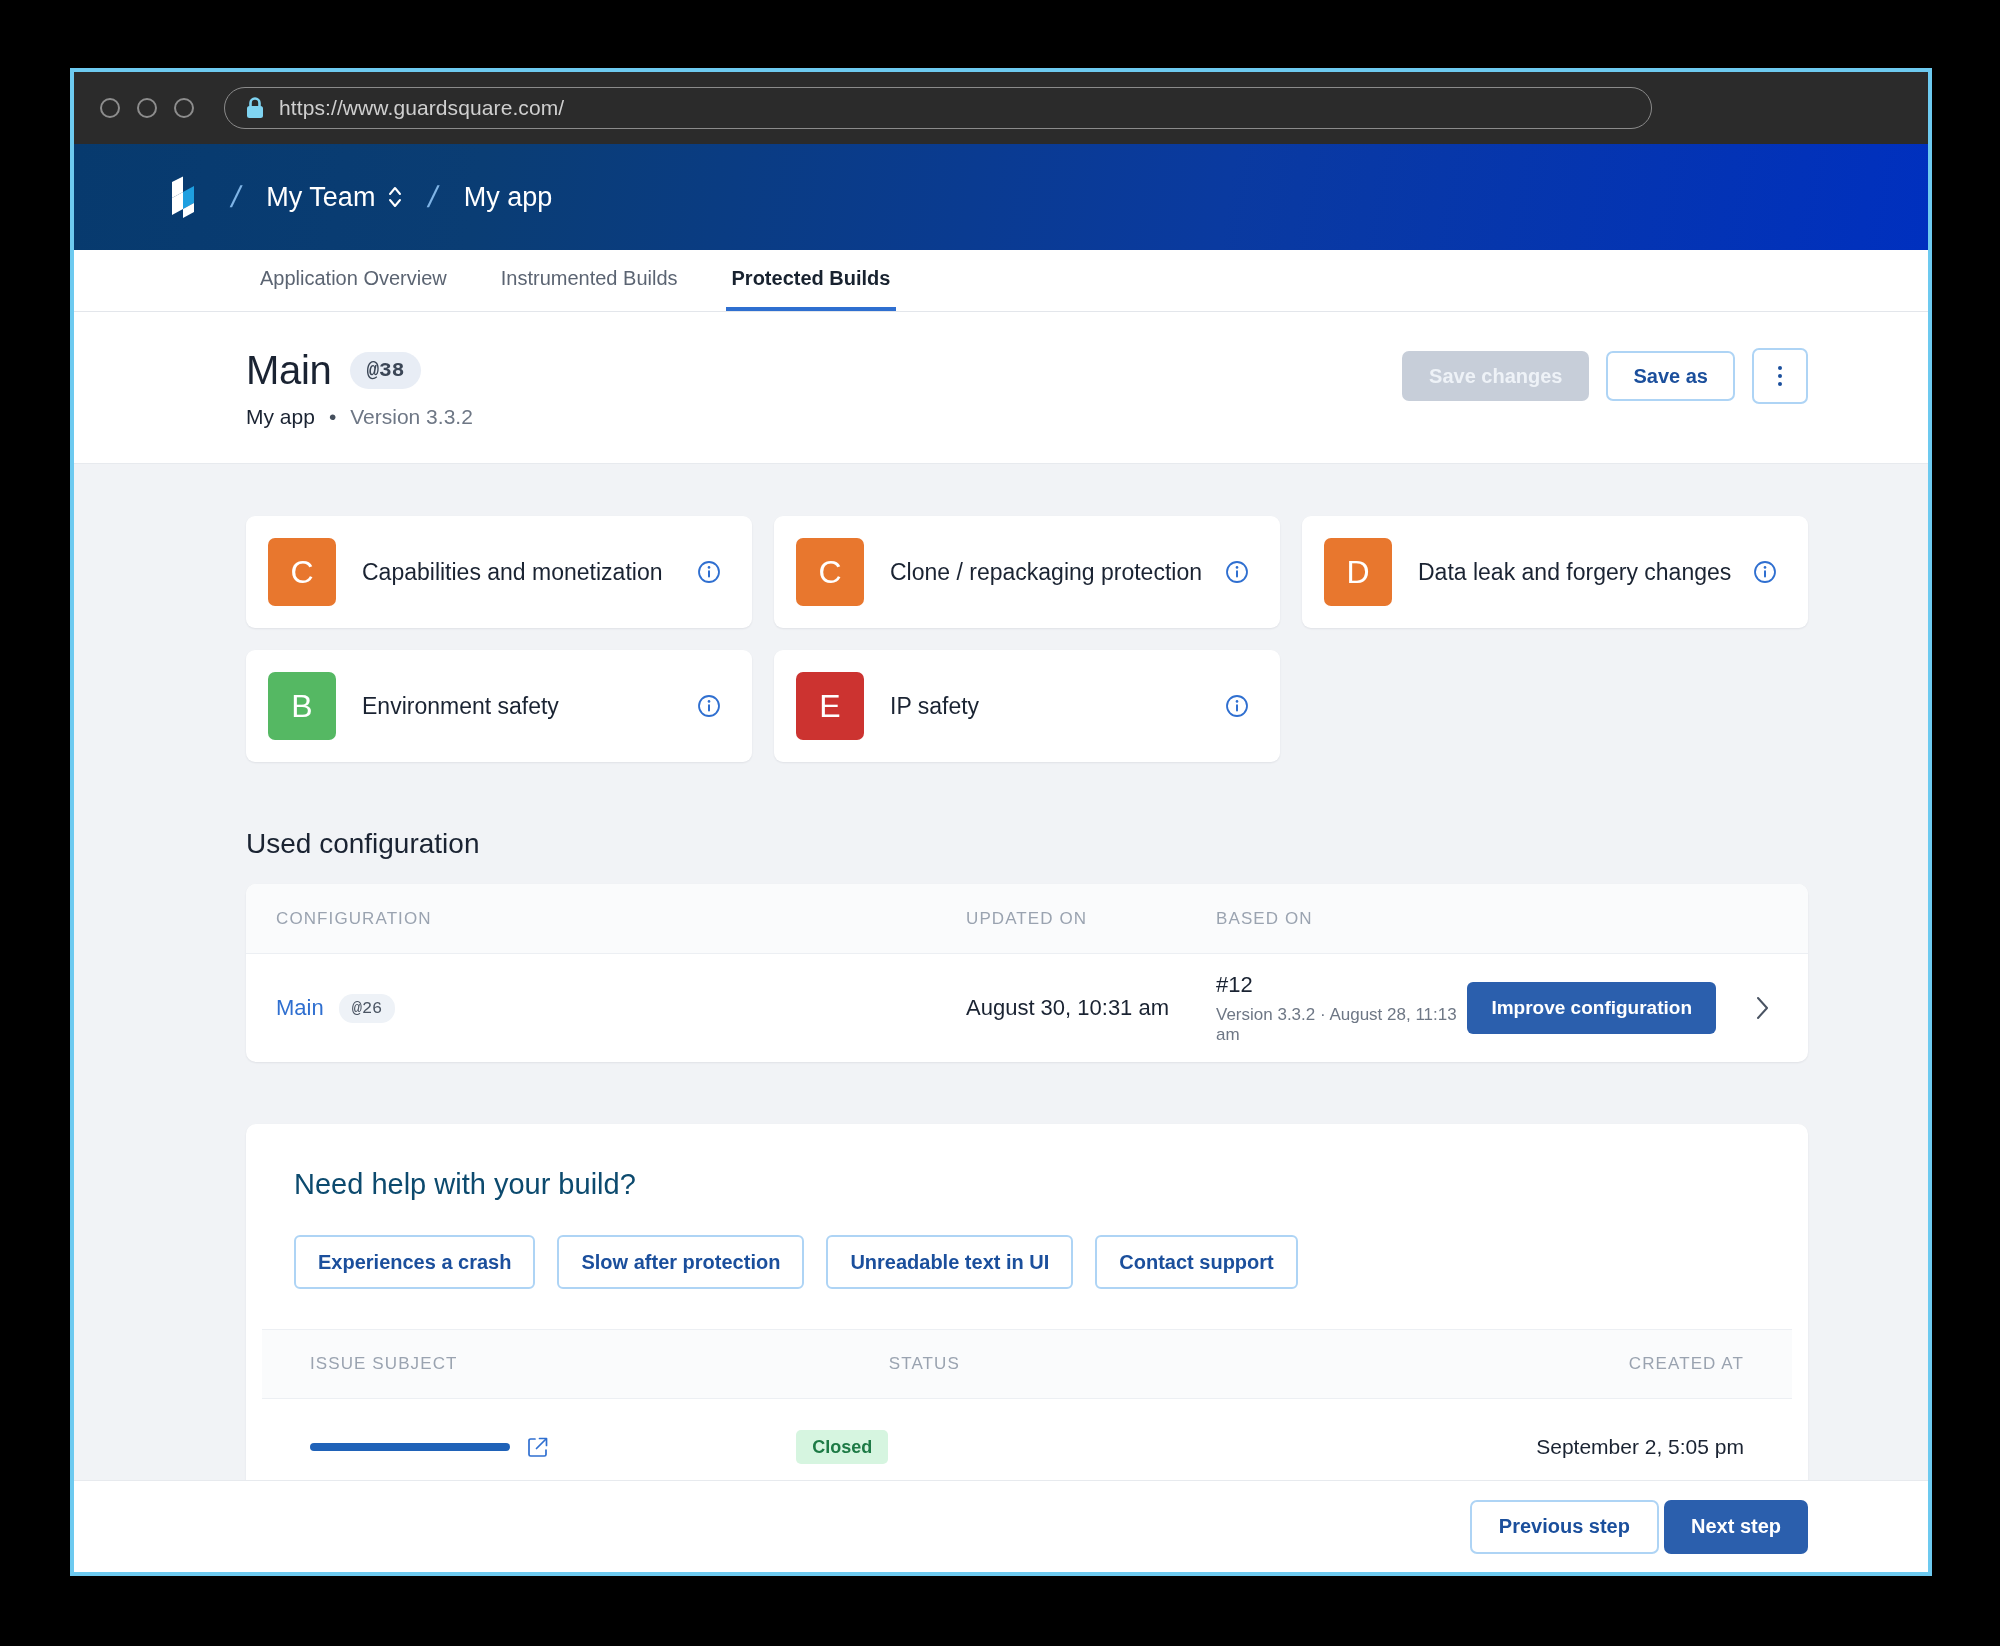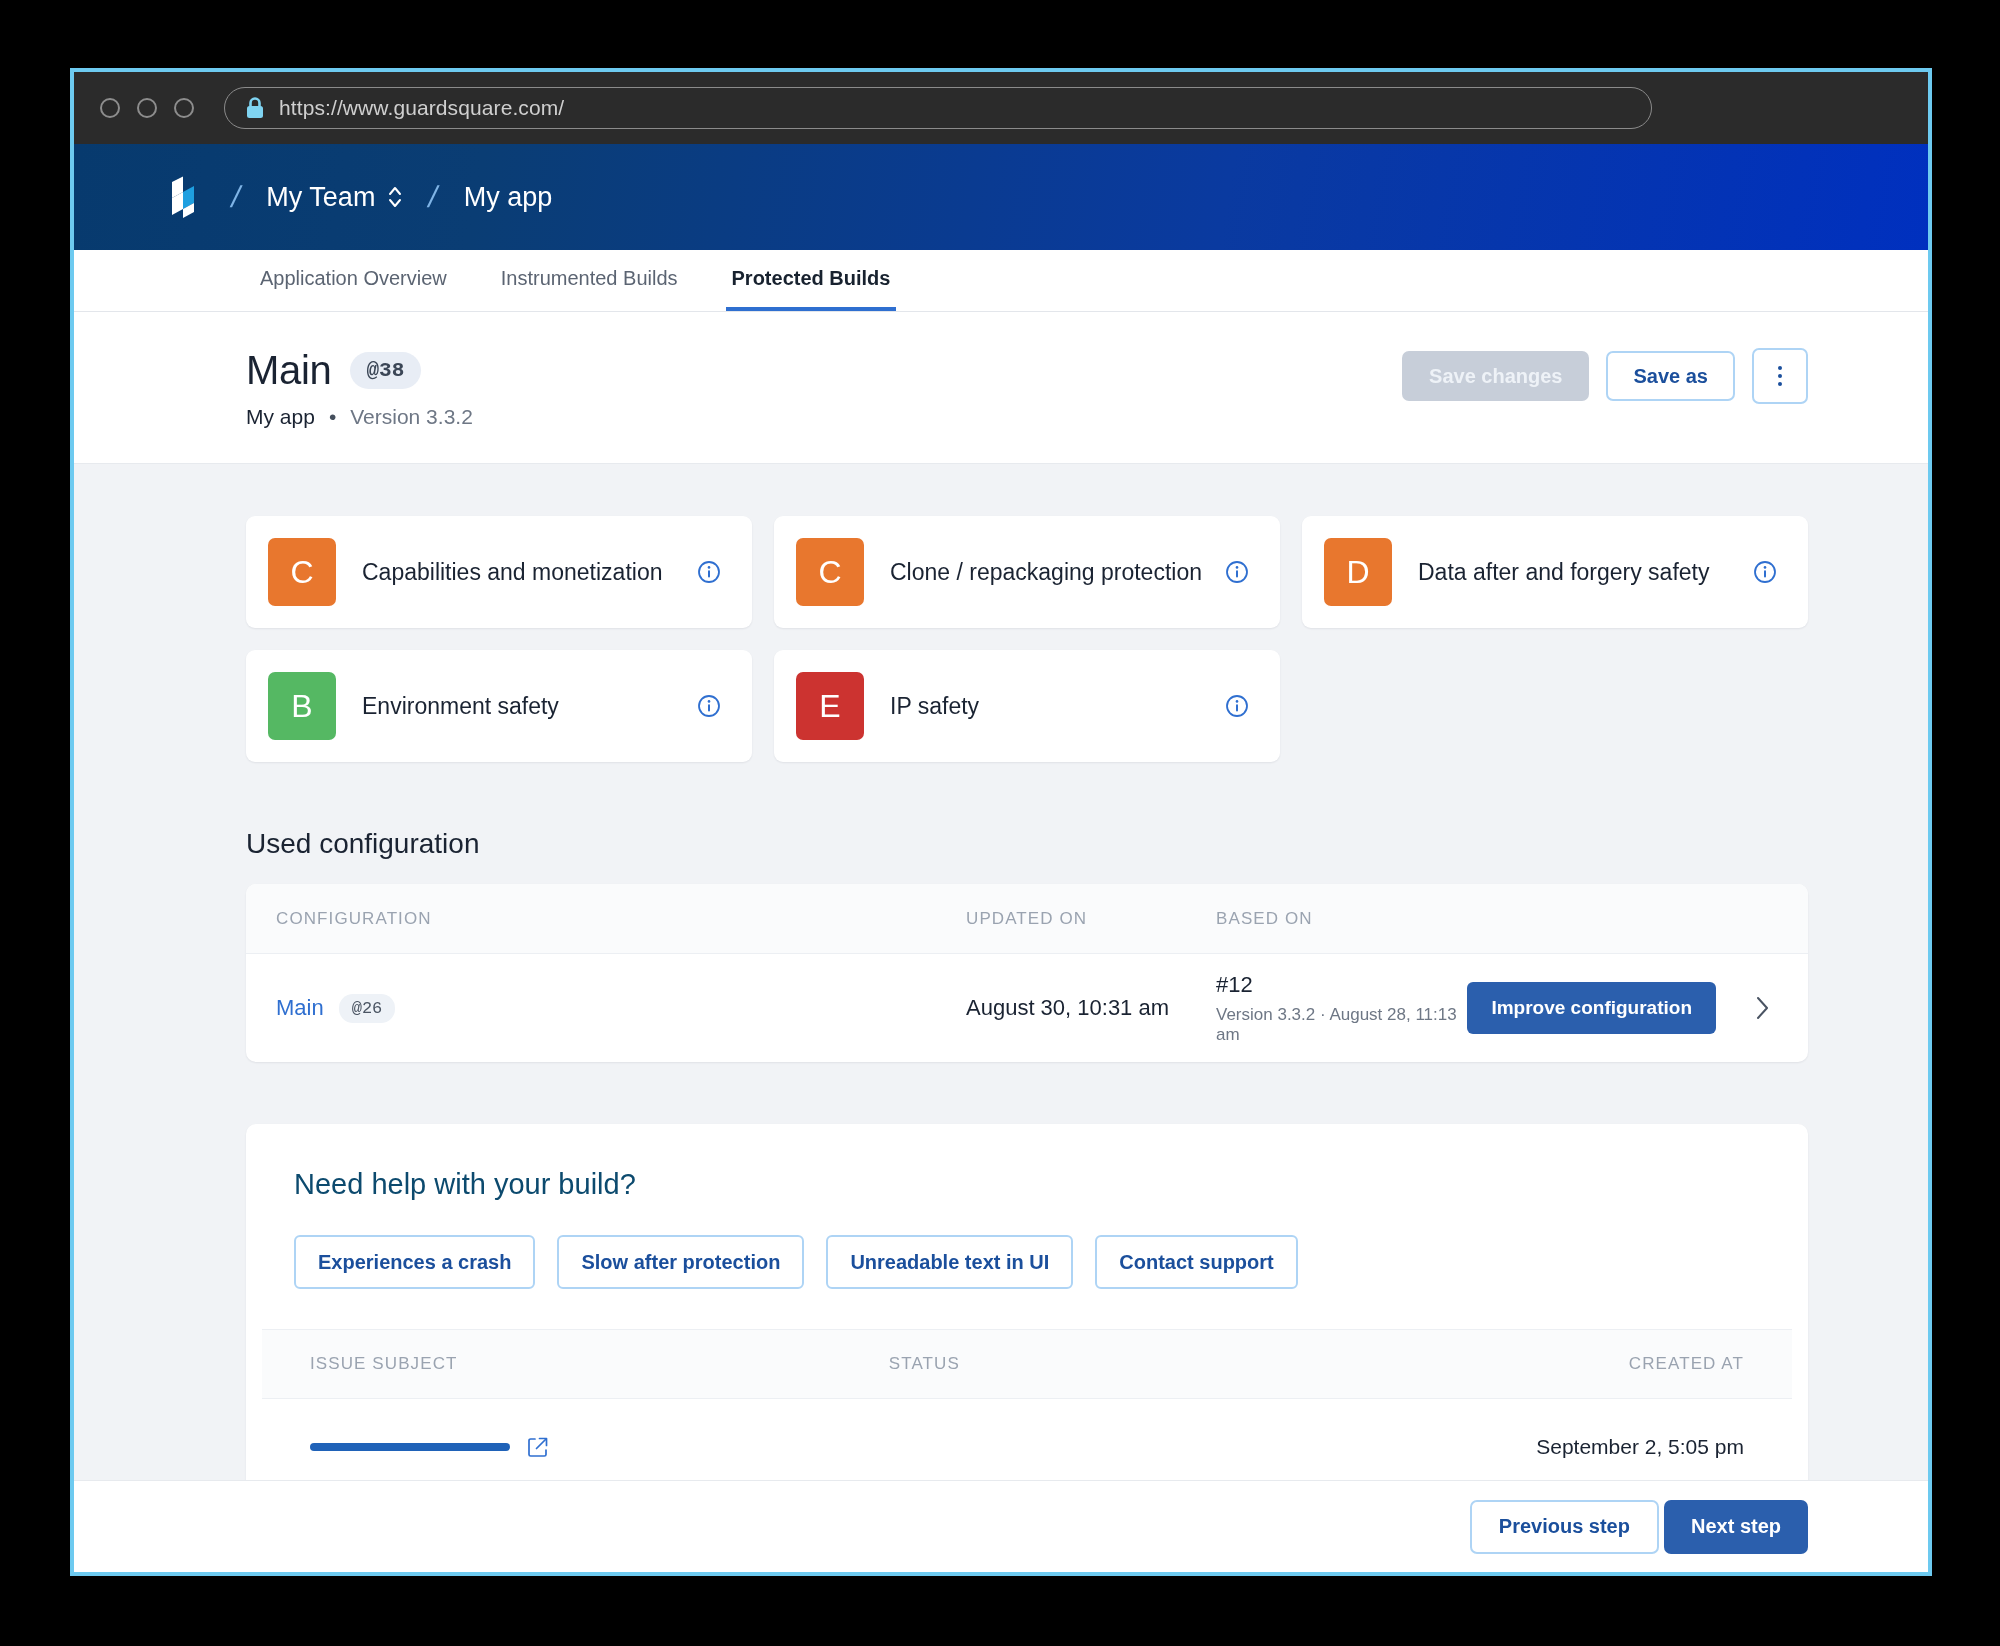--- a/index.html
+++ b/index.html
@@ -420,21 +420,21 @@
         <div class="pcard-label">Clone / repackaging protection</div>
         <svg class="info-ic" width="26" height="26" viewBox="0 0 26 26">
           <circle cx="13" cy="13" r="10" fill="none" stroke="#2f6fd0" stroke-width="1.8"></circle>
           <circle cx="13" cy="8.4" r="1.3" fill="#2f6fd0"></circle>
           <rect x="12" y="11.3" width="2" height="7.2" rx="1" fill="#2f6fd0"></rect>
         </svg>
       </div>
 
       <div class="pcard">
         <div class="grade" style="background:#e8772e">D</div>
-        <div class="pcard-label">Data after and forgery safety</div>
+        <div class="pcard-label">Data leak and forgery changes</div>
         <svg class="info-ic" width="26" height="26" viewBox="0 0 26 26">
           <circle cx="13" cy="13" r="10" fill="none" stroke="#2f6fd0" stroke-width="1.8"></circle>
           <circle cx="13" cy="8.4" r="1.3" fill="#2f6fd0"></circle>
           <rect x="12" y="11.3" width="2" height="7.2" rx="1" fill="#2f6fd0"></rect>
         </svg>
       </div>
 
       <div class="pcard">
         <div class="grade" style="background:#55b863">B</div>
         <div class="pcard-label">Environment safety</div>
@@ -502,20 +502,23 @@
       </div>
       <div class="issue-row">
         <div class="subj-cell">
           <span class="redact"></span>
           <svg width="22" height="22" viewBox="0 0 22 22">
             <path d="M8 3 H3.6 A1.6 1.6 0 0 0 2 4.6 V18.4 A1.6 1.6 0 0 0 3.6 20 H17.4 A1.6 1.6 0 0 0 19 18.4 V14" fill="none" stroke="#2f6fd0" stroke-width="1.7" stroke-linecap="round"></path>
             <path d="M12.5 2.5 H19.5 V9.5" fill="none" stroke="#2f6fd0" stroke-width="1.7" stroke-linecap="round" stroke-linejoin="round"></path>
             <path d="M19 3 L9.5 12.5" fill="none" stroke="#2f6fd0" stroke-width="1.7" stroke-linecap="round"></path>
           </svg>
         </div>
+        <div class="i-status">
+          <span class="badge-closed">Closed</span>
+        </div>
         <div class="created-cell">September 2, 5:05 pm</div>
       </div>
     </div>
 
   </div>
 
   <div class="footer">
     <div class="btn-prev">Previous step</div>
     <div class="btn-next">Next step</div>
   </div>

